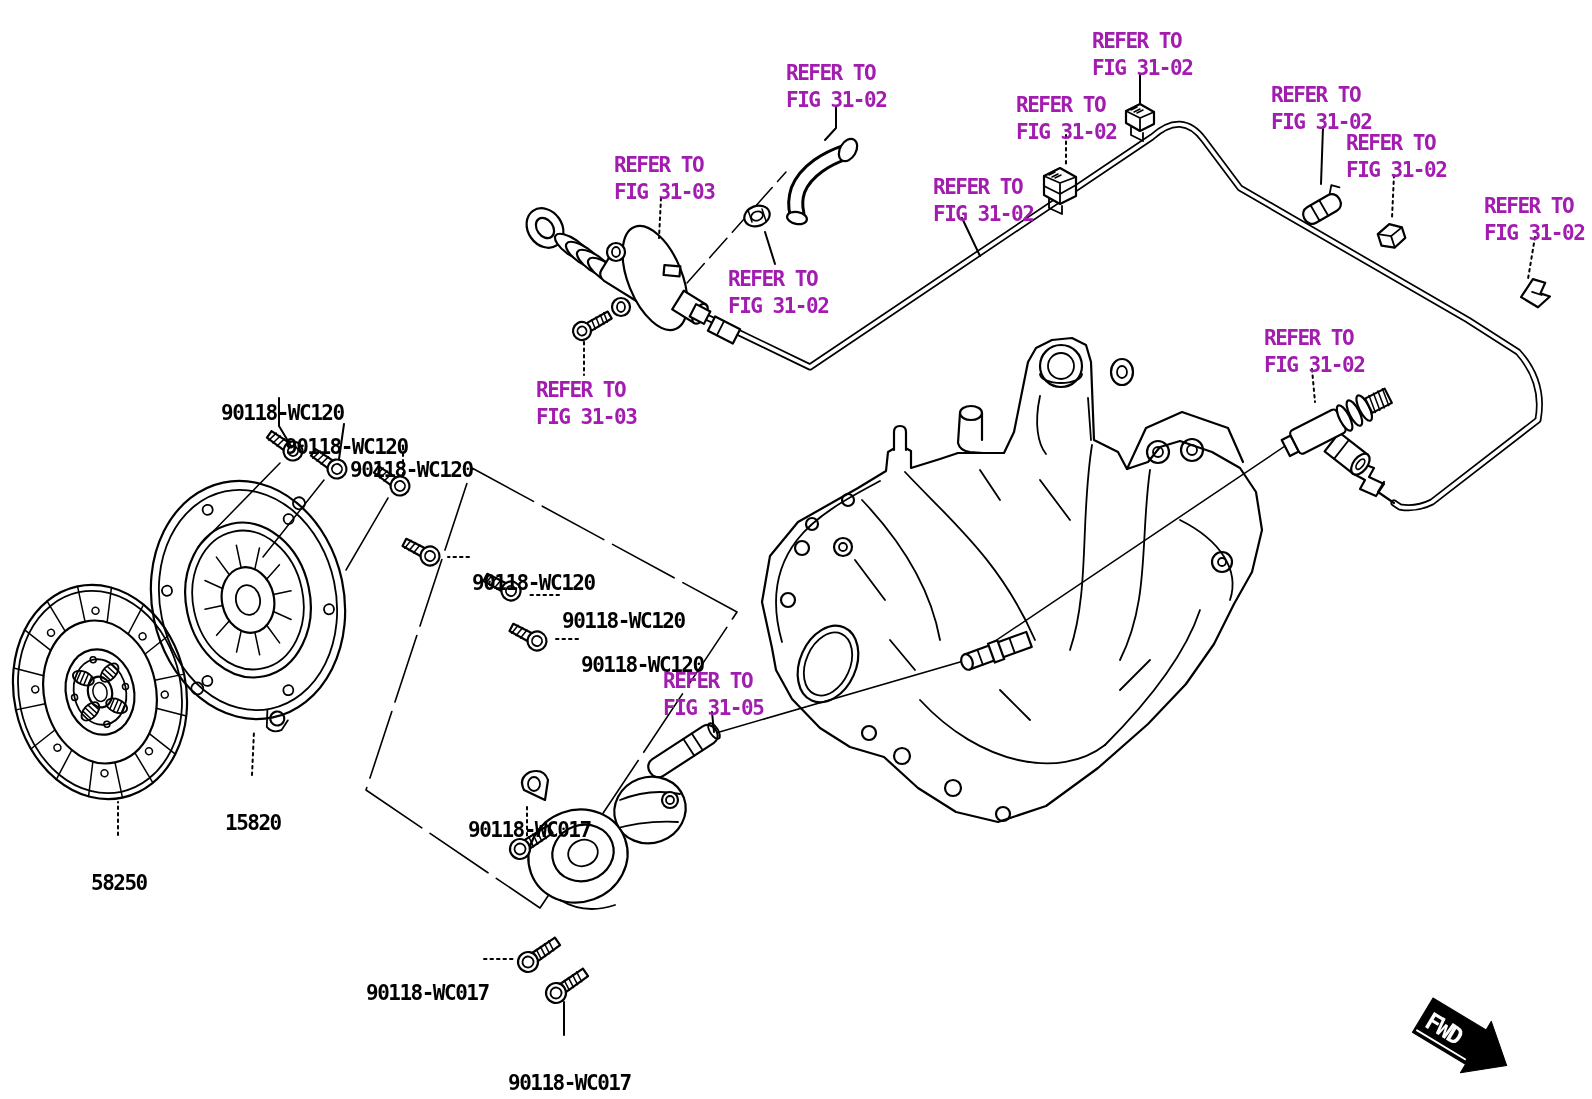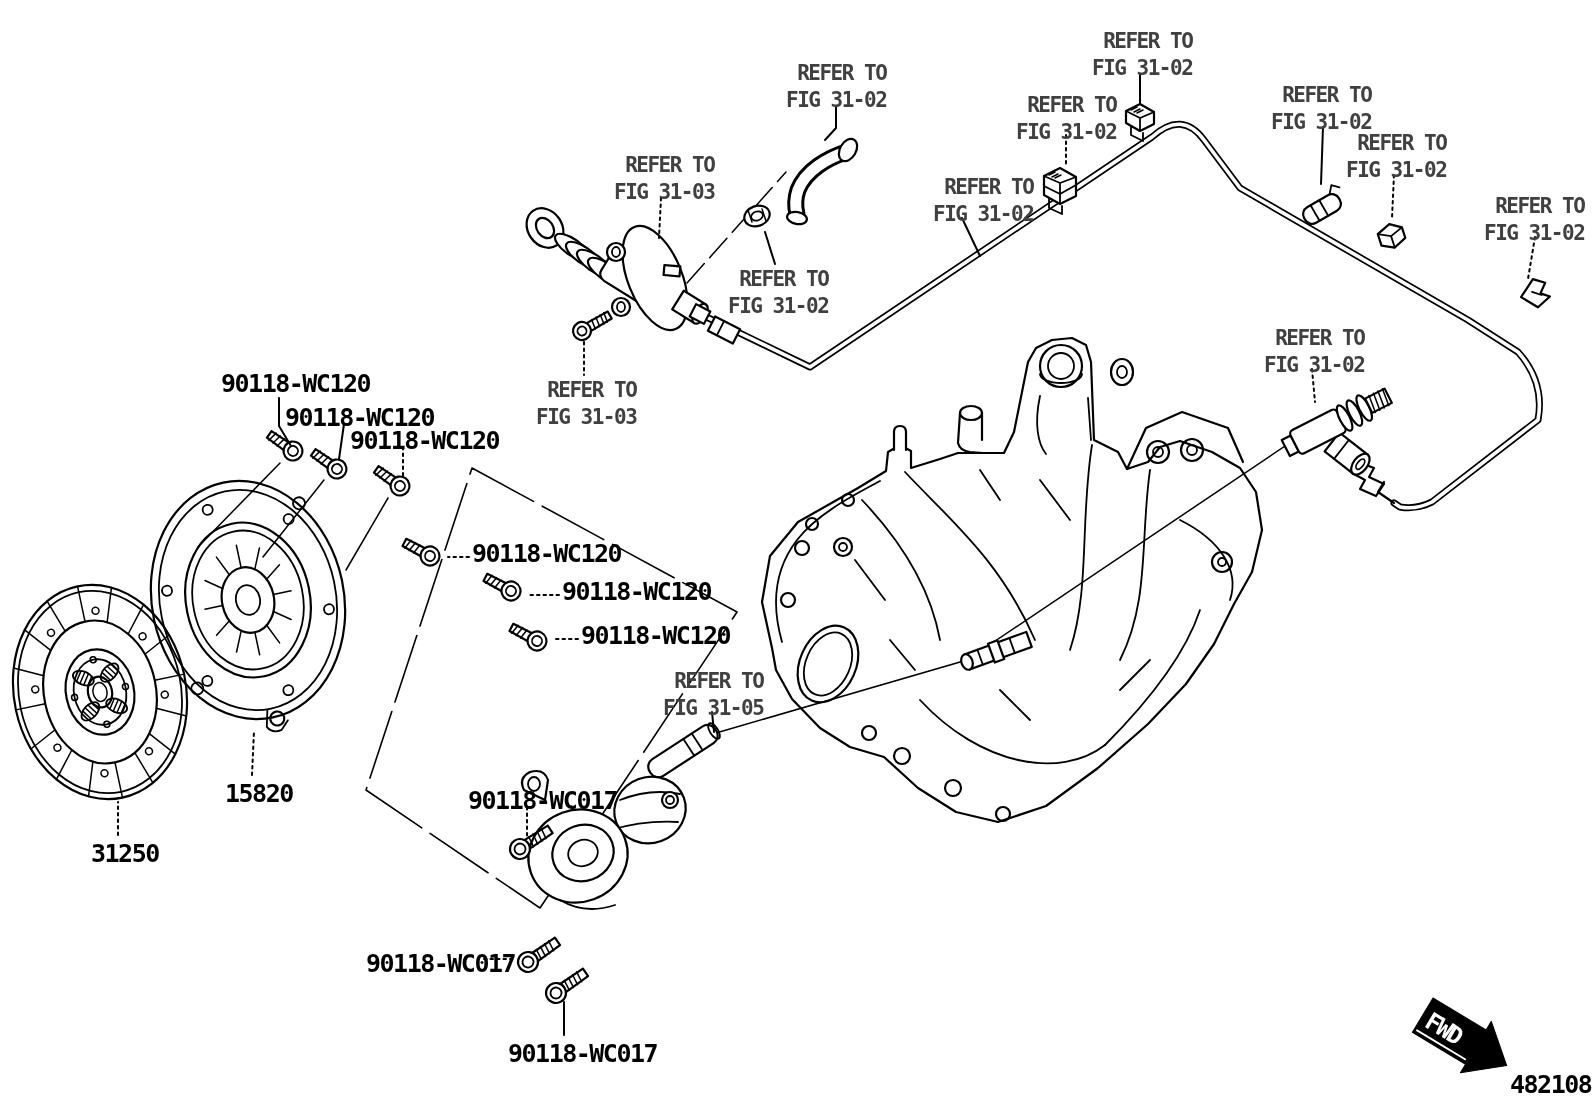--- a/index.html
+++ b/index.html
@@ -9,32 +9,32 @@
     font-family:"DejaVu Sans Mono", monospace;
   }
   #art { position:absolute; left:0; top:0; }
   .lbl {
     position:absolute;
     font-family:"DejaVu Sans Mono", monospace;
     font-weight:bold;
     font-size:21px;
     line-height:27px;
     letter-spacing:-1.5px;
-    color:#404040;
+    color:#a21caf;
     white-space:pre-line;
-    text-align:right;
   }
   .num {
     position:absolute;
     font-family:"DejaVu Sans Mono", monospace;
     font-weight:bold;
-    font-size:25px;
+    font-size:21px;
     letter-spacing:-1.5px;
     color:#000;
     white-space:nowrap;
+    margin-top:32px;
   }
   svg { stroke-linecap:round; stroke-linejoin:round; }
   .s2  { stroke:#000; stroke-width:2.2; fill:none; }
   .s2f { stroke:#000; stroke-width:2.2; fill:#fff; }
   .s18 { stroke:#000; stroke-width:1.8; fill:none; }
   .thin{ stroke:#000; stroke-width:1.5; fill:none; }
   .ldr { stroke:#000; stroke-width:2; fill:none; }
   .dot { stroke:#000; stroke-width:2; fill:none; stroke-dasharray:2.5 4; }
   .dash{ stroke:#000; stroke-width:1.6; fill:none; stroke-dasharray:70 10; }
   .pipeO { stroke:#000; stroke-width:7; fill:none; }
@@ -427,16 +427,16 @@
   <div class="num" style="left:221px; top:369px;">90118-WC120</div>
   <div class="num" style="left:285px; top:403px;">90118-WC120</div>
   <div class="num" style="left:350px; top:426px;">90118-WC120</div>
   <div class="num" style="left:472px; top:539px;">90118-WC120</div>
   <div class="num" style="left:562px; top:577px;">90118-WC120</div>
   <div class="num" style="left:581px; top:621px;">90118-WC120</div>
   <div class="num" style="left:468px; top:786px;">90118-WC017</div>
   <div class="num" style="left:366px; top:949px;">90118-WC017</div>
   <div class="num" style="left:508px; top:1039px;">90118-WC017</div>
   <div class="num" style="left:225px; top:779px;">15820</div>
-  <div class="num" style="left:91px; top:839px;">31250</div>
+  <div class="num" style="left:91px; top:839px;">58250</div>
 
   <div class="num" style="left:1510px; top:1070px;">482108</div>
 </div>
 
 </body></html>

